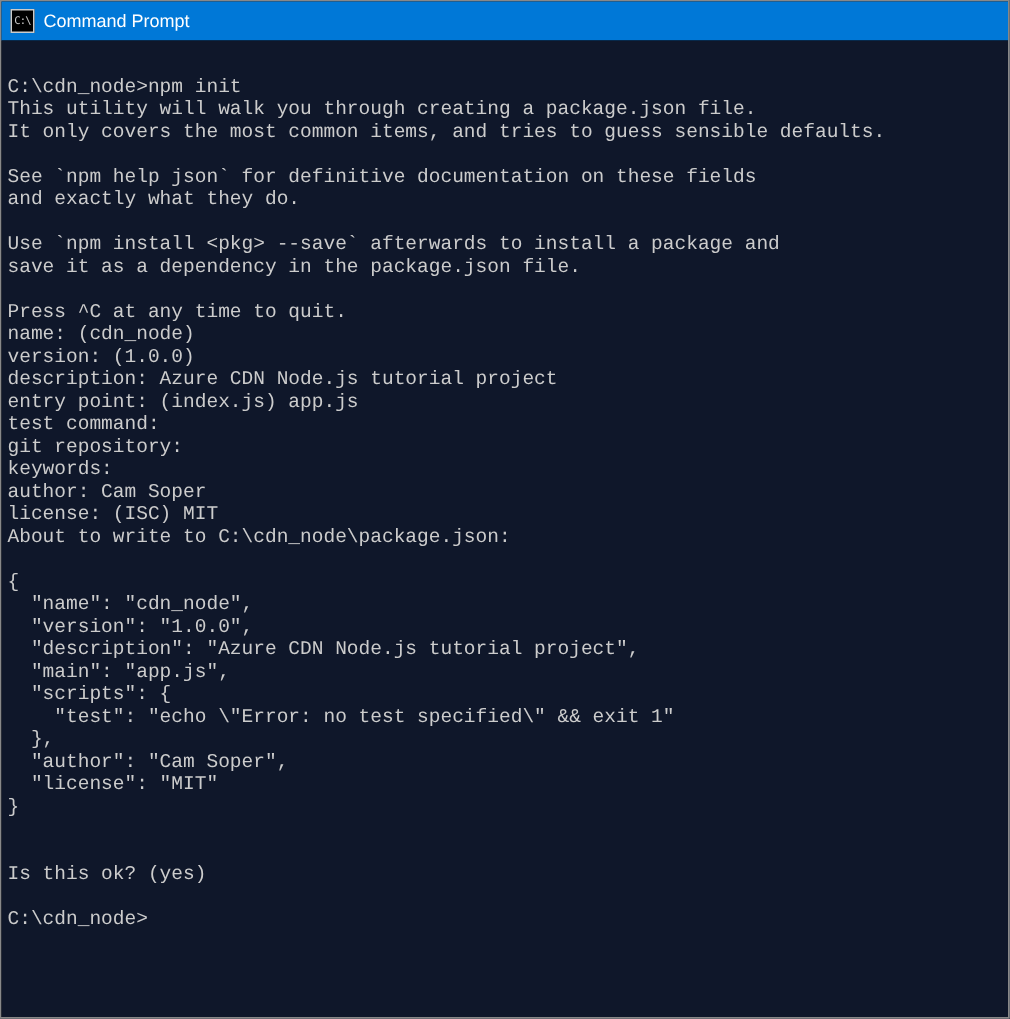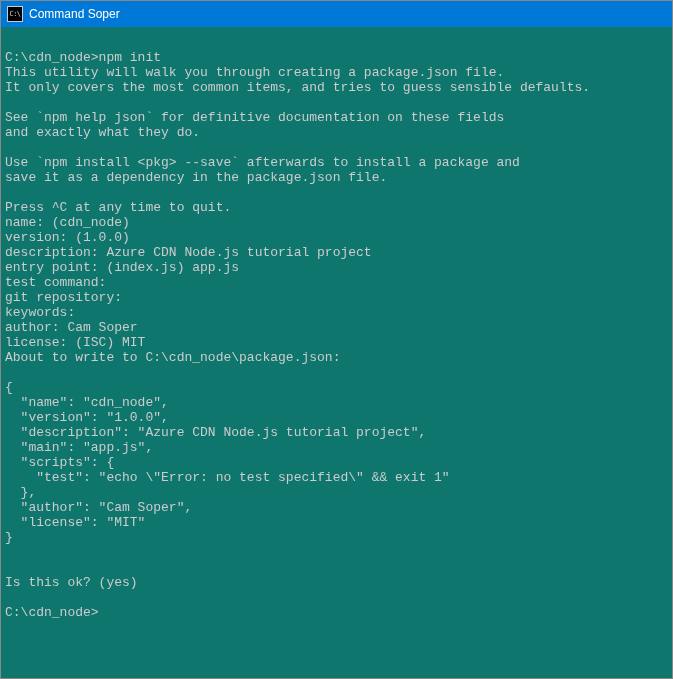--- a/index.html
+++ b/index.html
@@ -43,36 +43,36 @@
       font-family: Consolas, monospace;
       letter-spacing: -0.5px;
     }
     .titlebar-text {
       color: #fff;
       font-family: "Segoe UI", Tahoma, sans-serif;
       font-size: 12px;
     }
     .terminal {
       flex: 1;
-      background: #0f766e;
+      background: #0f172a;
       color: #ccc;
       padding: 8px 4px 4px 4px;
       font-size: 13px;
       line-height: 15px;
       white-space: pre;
       overflow: hidden;
     }
   </style>
 </head>
 <body>
 
 <div class="window">
   <div class="titlebar">
     <div class="titlebar-icon">C:\</div>
-    <div class="titlebar-text">Command Soper</div>
+    <div class="titlebar-text">Command Prompt</div>
   </div>
   <div class="terminal" id="terminal-content">
 C:\cdn_node&gt;npm init
 This utility will walk you through creating a package.json file.
 It only covers the most common items, and tries to guess sensible defaults.
 
 See `npm help json` for definitive documentation on these fields
 and exactly what they do.
 
 Use `npm install &lt;pkg&gt; --save` afterwards to install a package and

